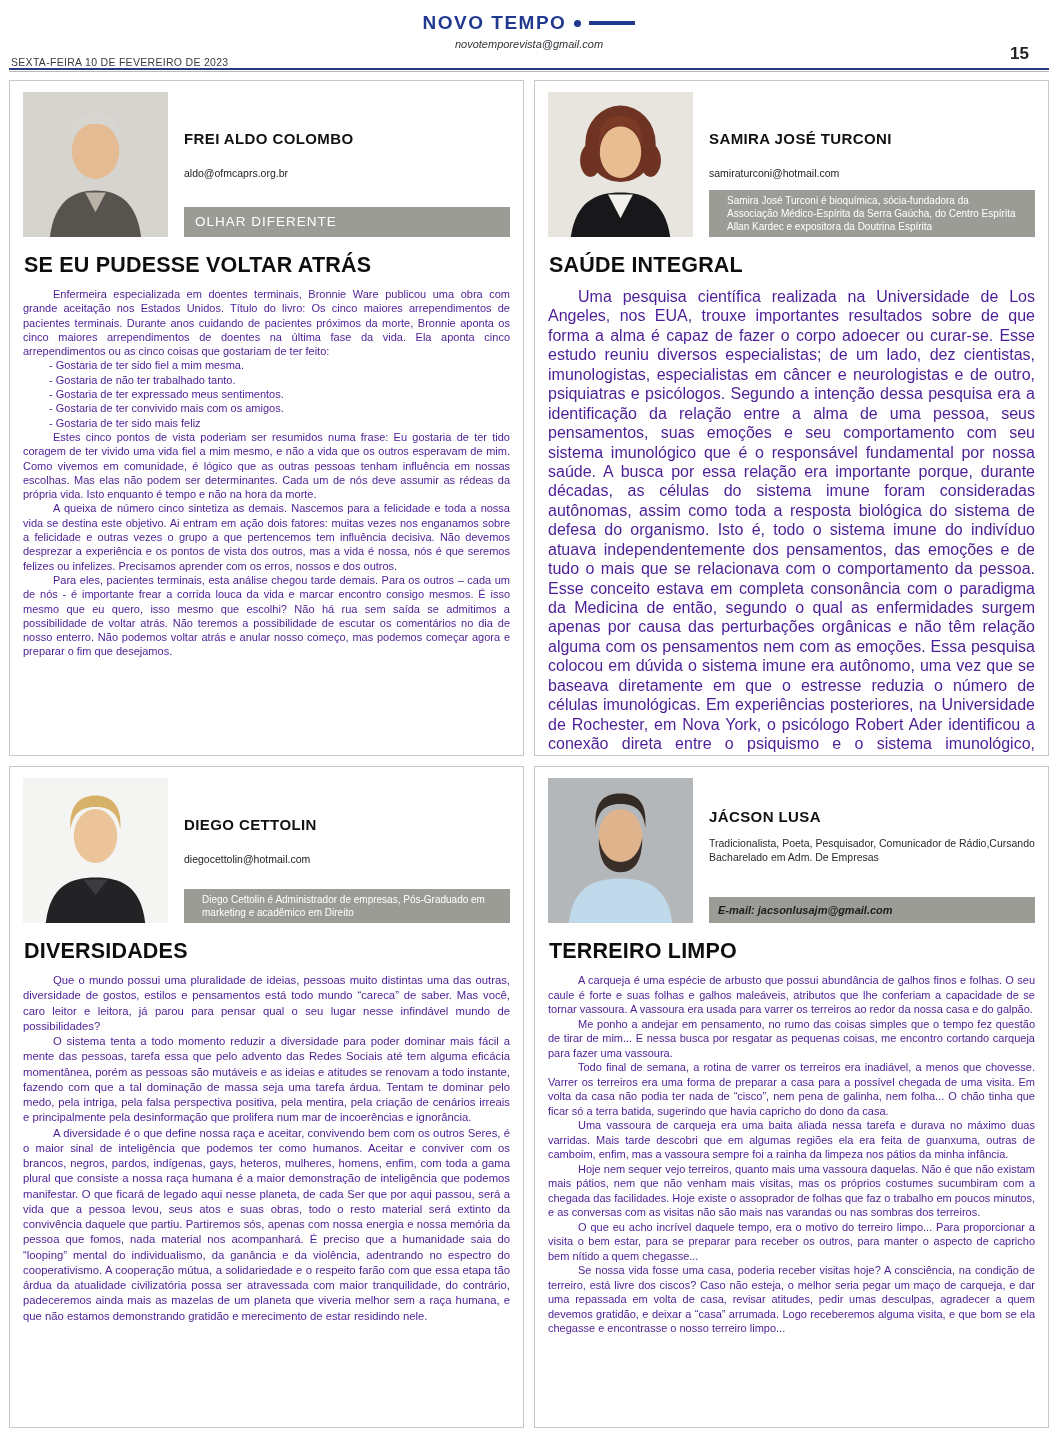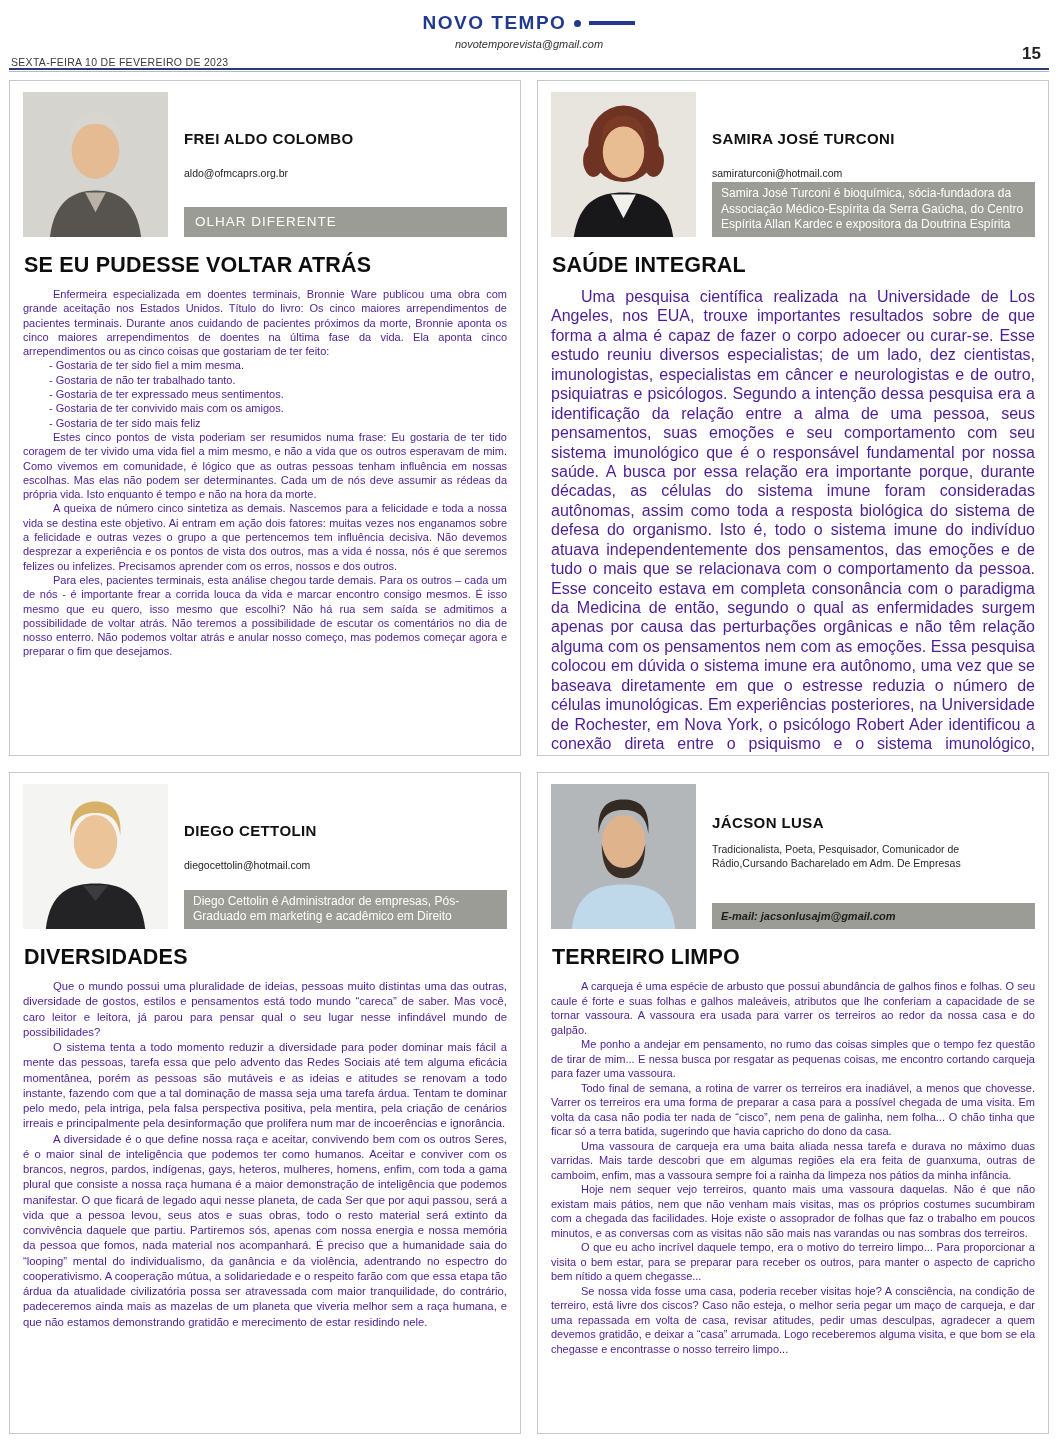--- a/index.html
+++ b/index.html
@@ -12,37 +12,37 @@
   .page { padding:6px 9px 8px 9px; }
 
   
   .header { position:relative; height:62px; }
   .masthead-wrap { display:flex; justify-content:center; align-items:center; gap:8px; padding-top:6px; }
   .masthead { color:#213a8f; font-weight:bold; font-size:19px; letter-spacing:1.5px; }
   .masthead-dot { width:7px; height:7px; border-radius:50%; background:#213a8f; }
   .masthead-dash { width:46px; height:4px; background:#213a8f; }
   .header-email { text-align:center; font-style:italic; font-size:11px; color:#33343a; margin-top:4px; }
   .header-date { position:absolute; left:2px; bottom:0; font-size:10.5px; color:#3a3a3e; letter-spacing:0.3px; }
-  .page-number { position:absolute; right:8px; bottom:4px; font-size:17px; font-weight:bold; color:#222; }
+  .page-number { position:absolute; right:20px; bottom:4px; font-size:17px; font-weight:bold; color:#222; }
   .header-rule { border-top:2px solid #2b3a7e; border-bottom:1px solid #b9b9b9; height:4px; margin-bottom:8px; }
 
   
-  .grid { display:grid; grid-template-columns:1fr 1fr; grid-template-rows:676px 662px; gap:16px; }
+  .grid { display:grid; grid-template-columns:1fr 1fr; grid-template-rows:676px 662px; gap:10px; }
   .article-box { border:1px solid #c7c7c3; background:#fff; padding:11px 13px 10px 13px; overflow:hidden; }
 
   
   .author-row { display:flex; gap:16px; height:145px; }
   .photo { width:145px; height:145px; flex:none; }
   .photo svg { width:100%; height:100%; display:block; }
   .author-meta { flex:1; display:flex; flex-direction:column; padding-top:38px; min-width:0; }
   .author-meta.tight { padding-top:30px; }
   .author-name { font-size:15px; font-weight:bold; letter-spacing:0.4px; color:#111; }
   .author-contact { font-size:10.5px; color:#232323; margin-top:20px; }
   .author-bio-plain { font-size:10.5px; color:#2a2a2a; margin-top:12px; line-height:1.3; }
-  .bar { margin-top:auto; background:#9c9c96; color:#fff; padding:4px 9px; font-size:12px; line-height:1.3; }
+  .bar { margin-top:auto; background:#9c9c96; color:#fff; padding:4px 18px; font-size:10px; line-height:1.3; }
   .column-bar { font-size:13.5px; letter-spacing:1px; padding:6px 11px; font-weight:400; }
   .email-bar { color:#1c1c1c; font-weight:bold; font-style:italic; font-size:11px; padding:6px 9px; }
 
   
   .headline { font-size:21.5px; font-weight:bold; color:#0e0e0e; letter-spacing:0.2px; margin:16px 0 9px 1px; }
   .body { text-align:justify; color:#4c1d95; hyphens:auto; }
   .body .para { text-indent:30px; margin:0; }
   .body .para.bullet { text-indent:26px; }
   .body-a1 .para { font-size:11px;   line-height:1.3; }
   .body-a2 .para { font-size:16px; line-height:1.215; }

